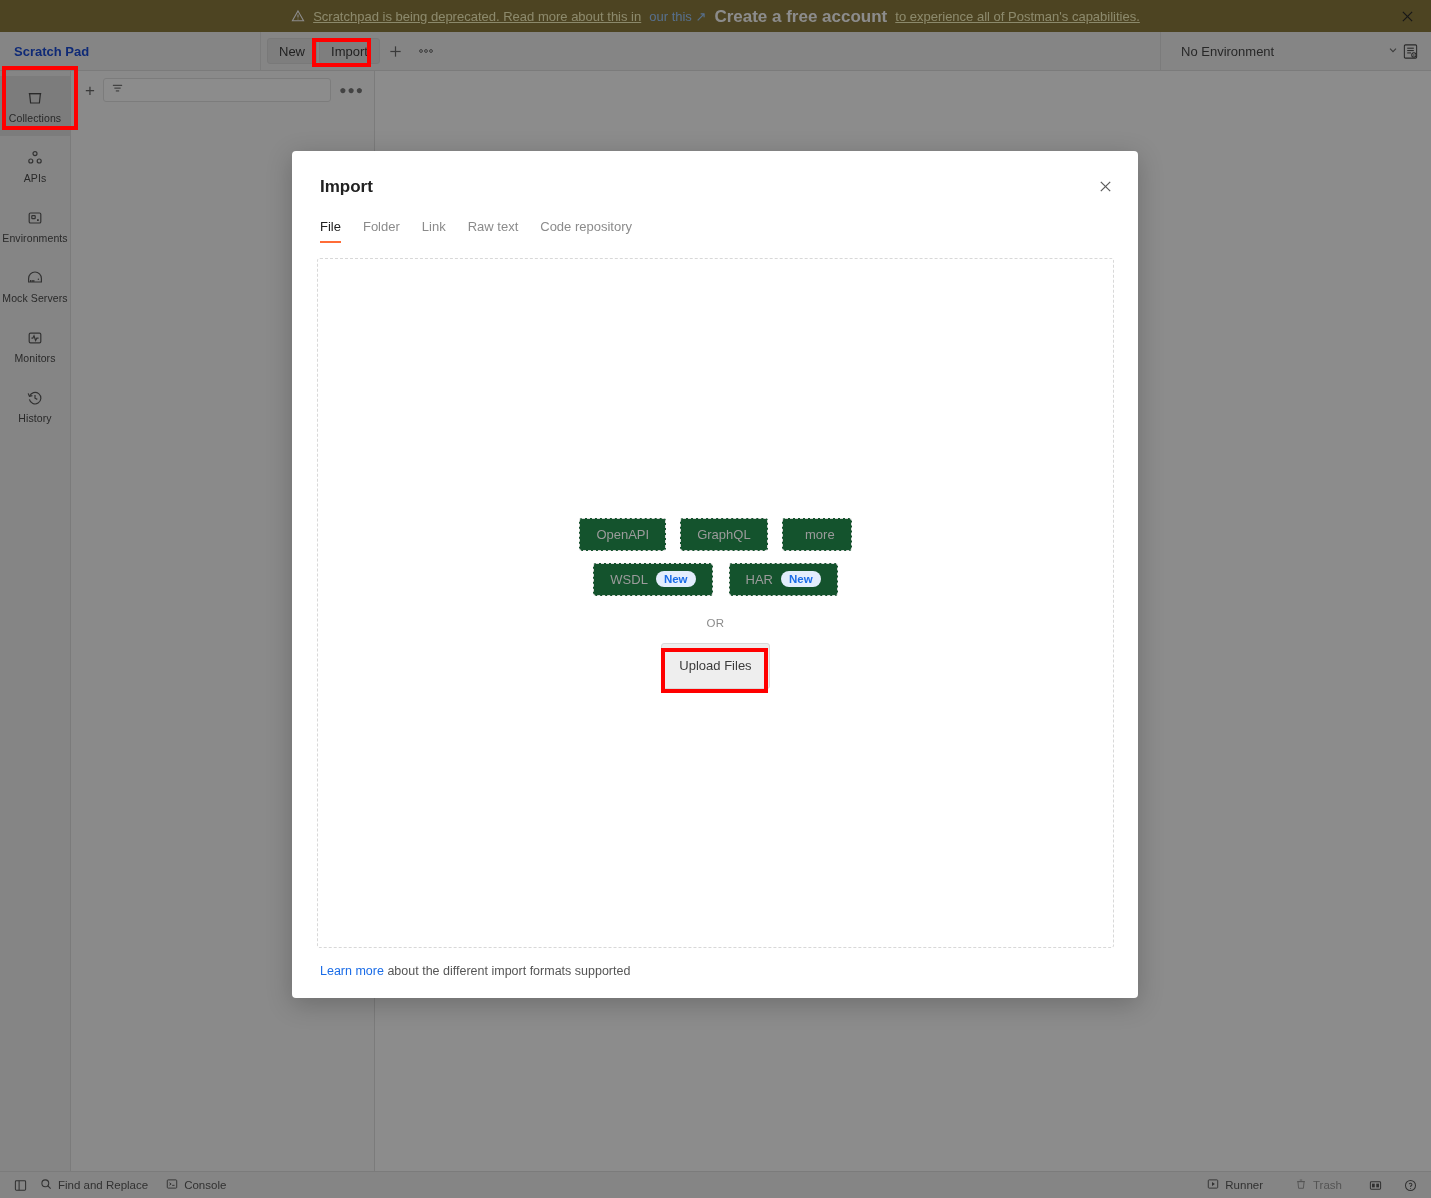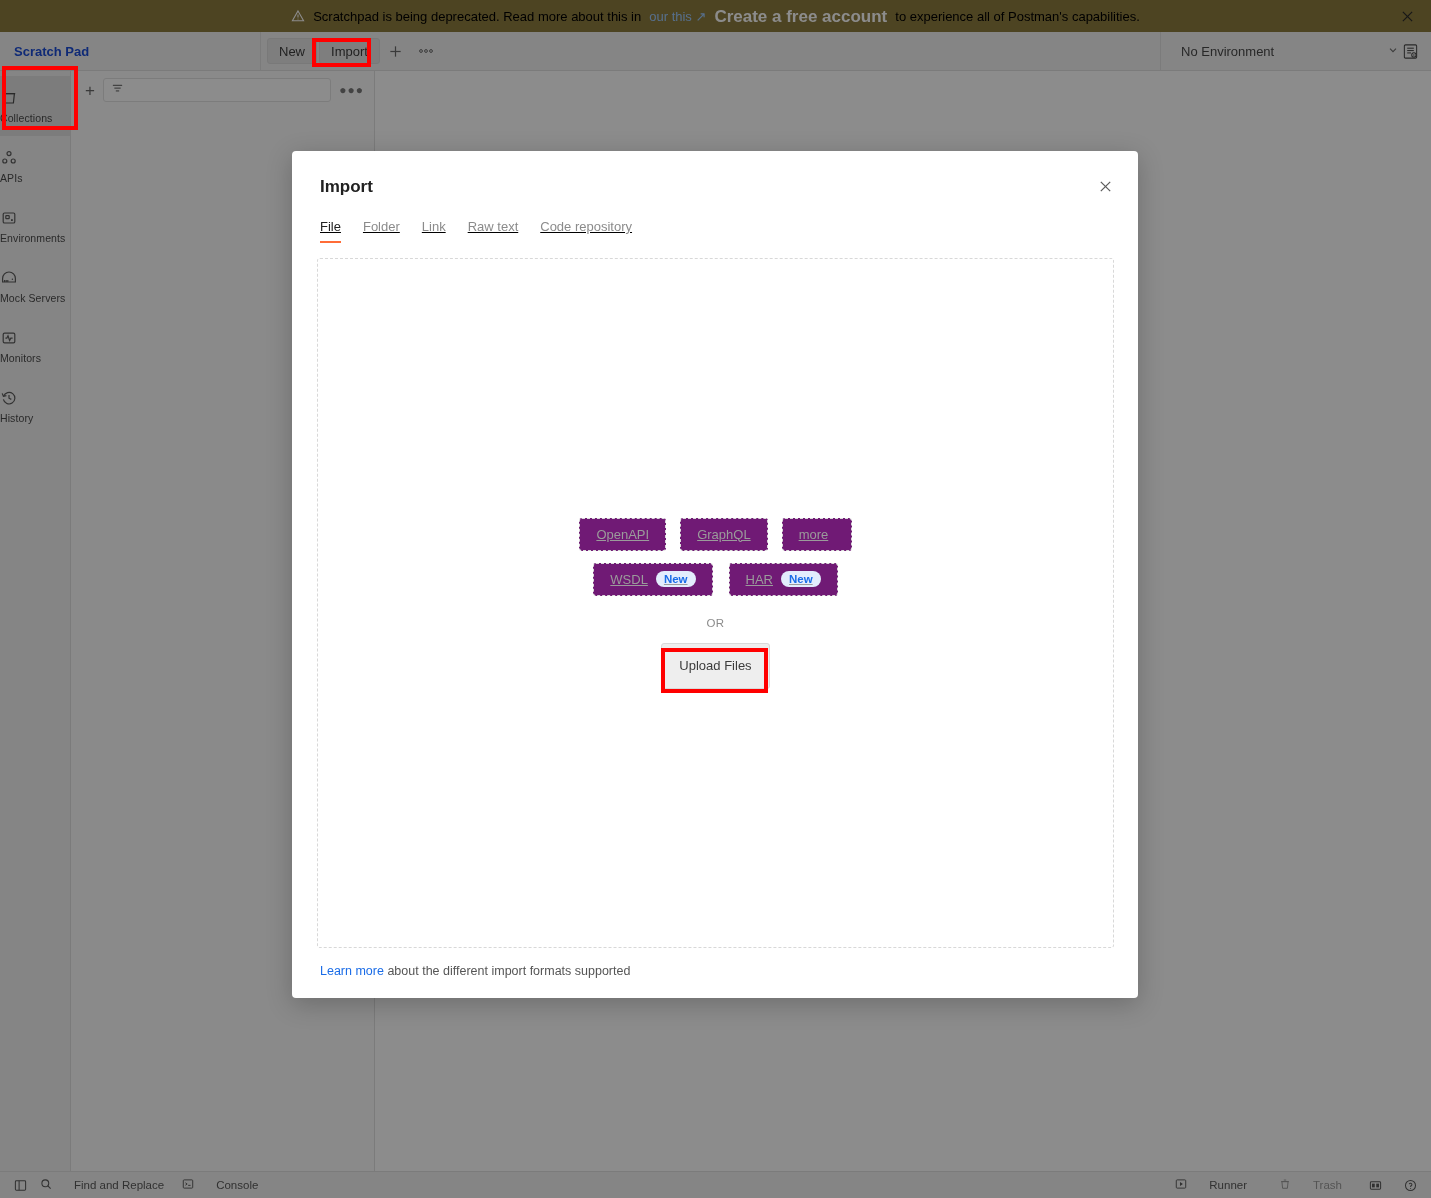--- a/index.html
+++ b/index.html
@@ -31,21 +31,21 @@
     color: #ffffff;
   }
   .banner-inner {
     display: flex; align-items: center; gap: 8px;
     font-size: 13px; line-height: 1;
   }
   .banner-warn-icon {
     display: inline-flex; width: 14px; height: 14px;
     align-items: center; justify-content: center;
   }
-  .banner-text { color: #000000; font-size: 13px; }
+  .banner-text { color: #fef9c3; font-size: 13px; text-decoration: underline; }
   .banner-link { color: #9ecbff; text-decoration: none; font-size: 13px; }
   .banner-strong { color: #ffffff; font-weight: bold; font-size: 17px; }
   .banner-close {
     position: absolute; right: 14px; top: 50%; transform: translateY(-50%);
     width: 20px; height: 20px;
     display: flex; align-items: center; justify-content: center;
     color: #2b2b2b; cursor: pointer;
   }
 
   
@@ -92,21 +92,21 @@
 
   .rail {
     width: 71px; flex: 0 0 71px;
     background: #f2f2f2;
     border-right: 1px solid #e0e0e0;
     padding-top: 5px;
   }
   .rail-item {
     height: 60px;
     display: flex; flex-direction: column;
-    align-items: flex-start; justify-content: center; gap: 5px;
+    align-items: center; justify-content: center; gap: 5px;
     color: #5c5c5c; cursor: pointer;
   }
   .rail-item.active { background: #e2e2e2; }
   .rail-label { font-size: 10.5px; color: #4c4c4c; letter-spacing: .1px; }
   .rail-ico { width: 18px; height: 18px; display: block; }
 
   .sidebar {
     width: 304px; flex: 0 0 304px;
     background: #fbfbfb;
     border-right: 1px solid #e0e0e0;
@@ -135,21 +135,21 @@
   
   .statusbar {
     height: 27px; flex: 0 0 27px;
     background: #f2f2f2; border-top: 1px solid #e0e0e0;
     display: flex; align-items: center; padding: 0 10px;
     font-size: 11.5px; color: #5a5a5a;
   }
   .sb-left, .sb-right { display: flex; align-items: center; }
   .sb-right { margin-left: auto; gap: 14px; }
   .status-item {
-    display: flex; align-items: center; gap: 22px;
+    display: flex; align-items: center; gap: 6px;
     padding: 0 9px; cursor: pointer; color: #5a5a5a;
   }
   .status-item.icon-only { padding: 0 4px; }
   .status-item.muted { color: #9a9a9a; }
 
   
   .dimmer {
     position: absolute; inset: 0;
     background: rgba(0,0,0,0.45);
   }
@@ -171,45 +171,43 @@
   .modal-title { font-size: 17px; font-weight: bold; color: #212121; }
   .modal-close {
     position: absolute; right: 20px; top: 22px;
     width: 26px; height: 26px;
     display: flex; align-items: center; justify-content: center;
     color: #5a5a5a; cursor: pointer;
   }
   .modal-tabs {
     display: flex; gap: 22px;
     padding: 22px 28px 0 28px;
-    text-decoration: underline;
   }
   .mtab {
     font-size: 13px; color: #8b8b8b; padding-bottom: 7px;
     border-bottom: 2px solid transparent; cursor: pointer;
   }
   .mtab.active { color: #212121; border-bottom-color: #ff6c37; }
 
   .dropzone {
     margin: 15px 24px 0 25px;
     flex: 1;
     border: 1px dashed #d8d8d8; border-radius: 3px;
     display: flex; flex-direction: column;
     align-items: center; justify-content: center;
   }
   .chip-row { display: flex; gap: 14px; justify-content: center; }
   .chip-row + .chip-row { margin-top: 12px; gap: 16px; }
   .chip {
     min-width: 70px; height: 33px;
     border: 1px dashed #dcdcdc; border-radius: 3px;
-    display: flex; align-items: center; justify-content: flex-start; gap: 8px;
+    display: flex; align-items: center; justify-content: flex-end; gap: 8px;
     padding: 0 16px;
     font-size: 13px; color: #9b9b9b; cursor: pointer;
-    background: #701a75;
-    text-decoration: underline;
+    background: #14532d;
   }
   .chip-new {
     font-size: 11.5px; font-weight: bold; color: #1a6ce7;
     background: #e3edfd; border-radius: 9px; padding: 2px 8px;
   }
   .or-text { margin-top: 21px; font-size: 11.5px; color: #8b8b8b; letter-spacing: .4px; }
   .upload-wrap { position: relative; margin-top: 14px; }
   .upload-btn {
     height: 46px; padding: 0 17px;
     background: #eeeeee; border: 1px solid #d9d9d9; border-radius: 3px;

